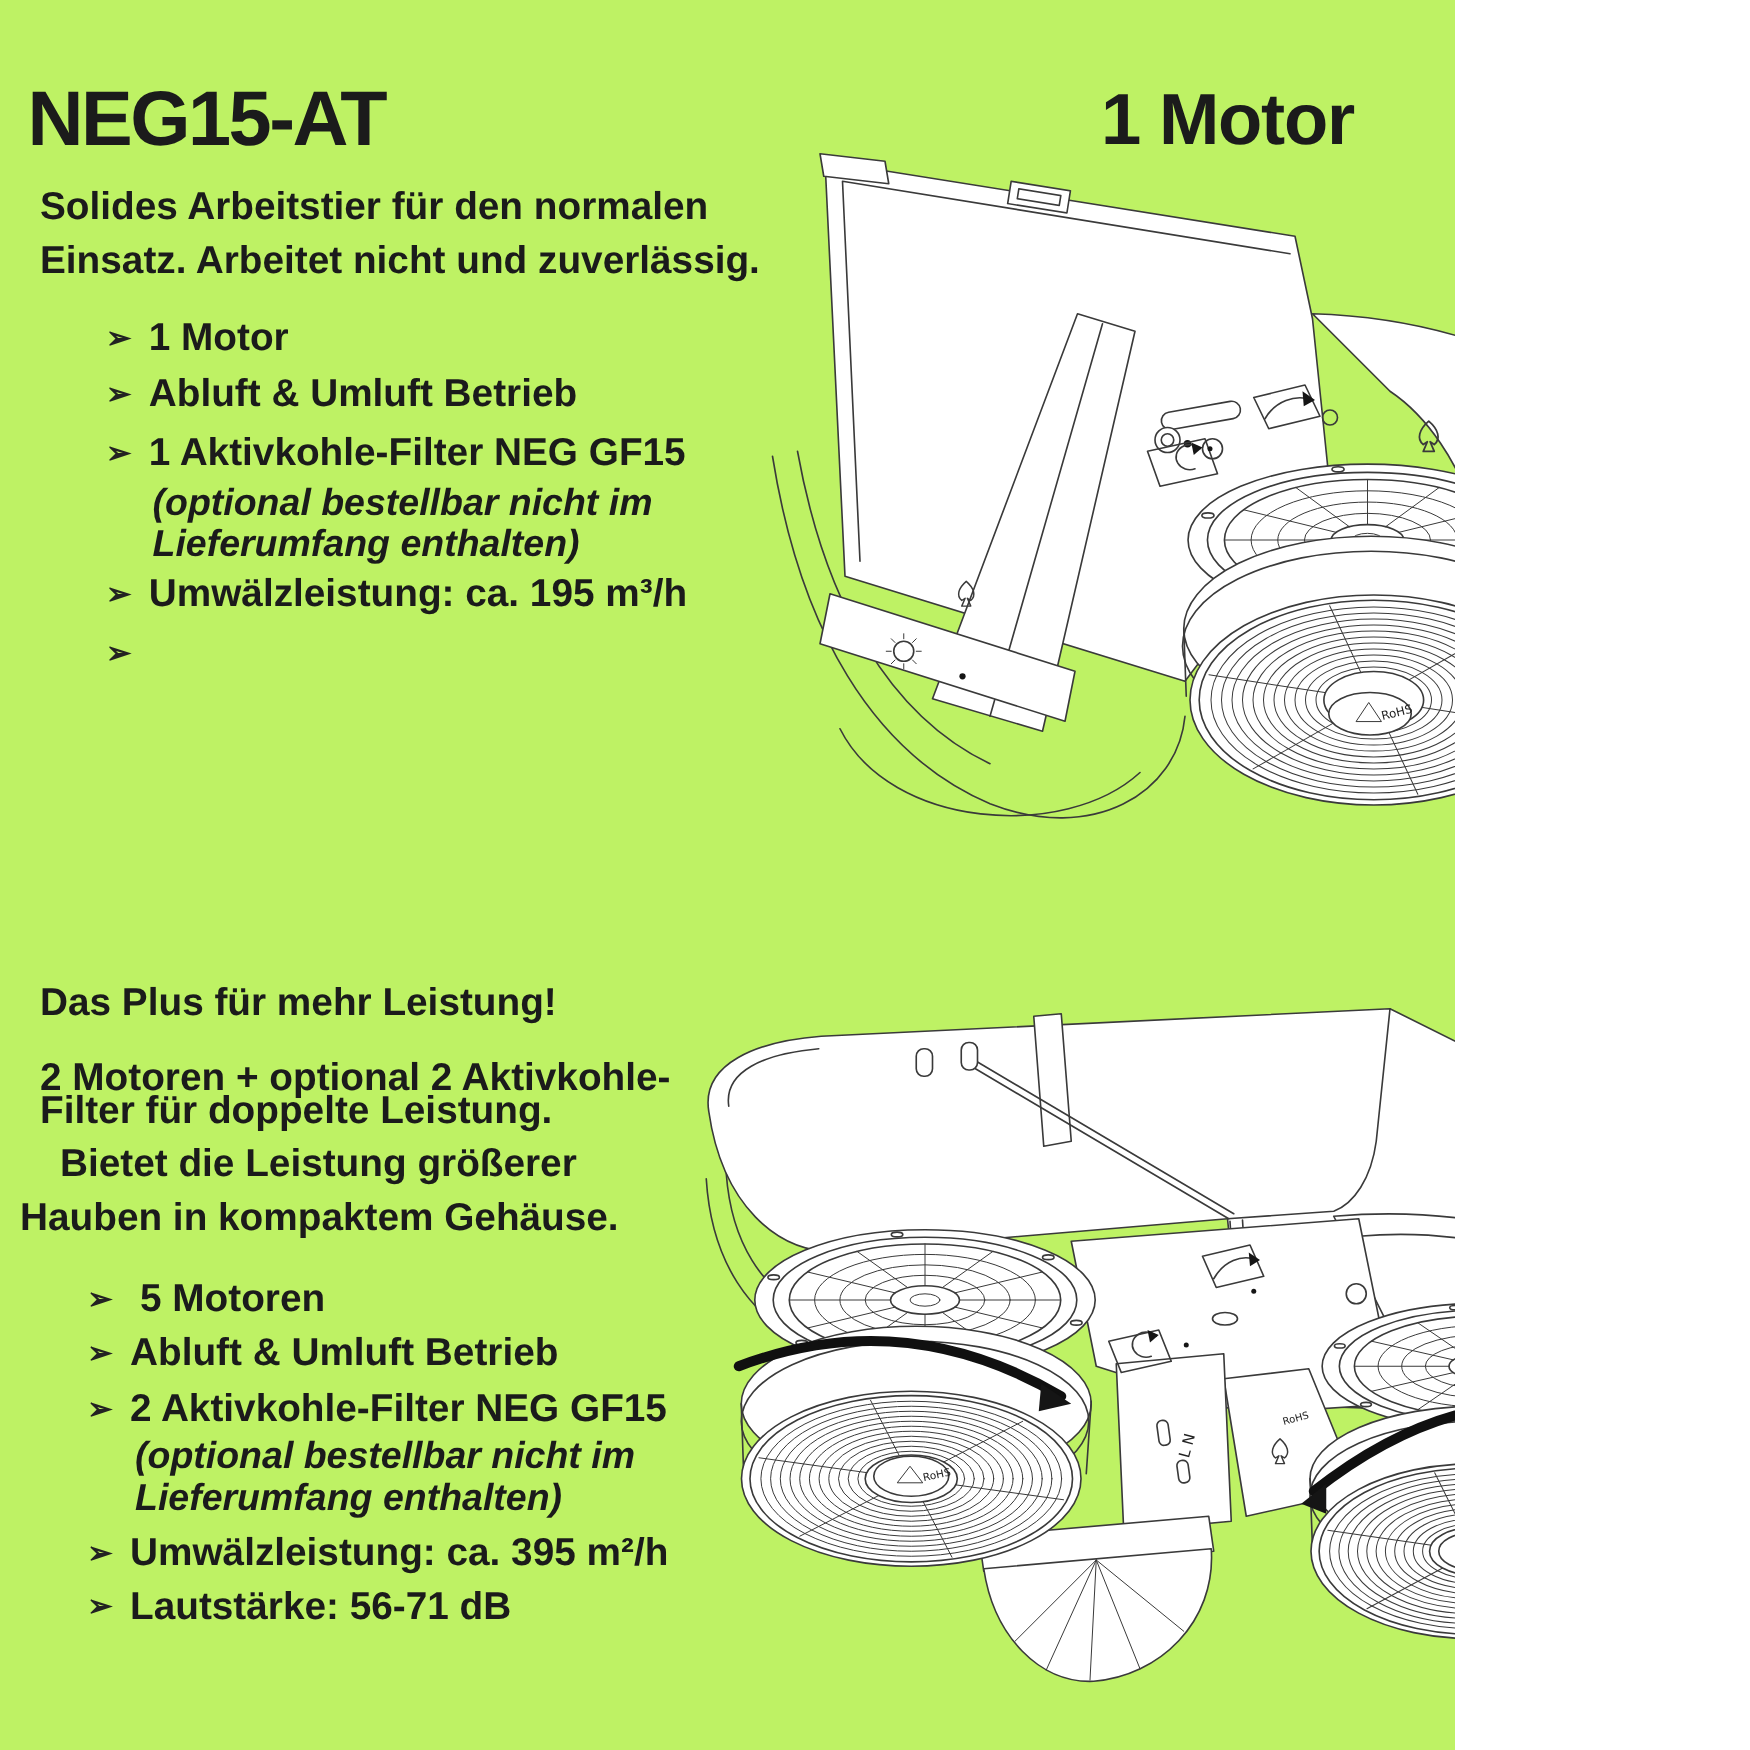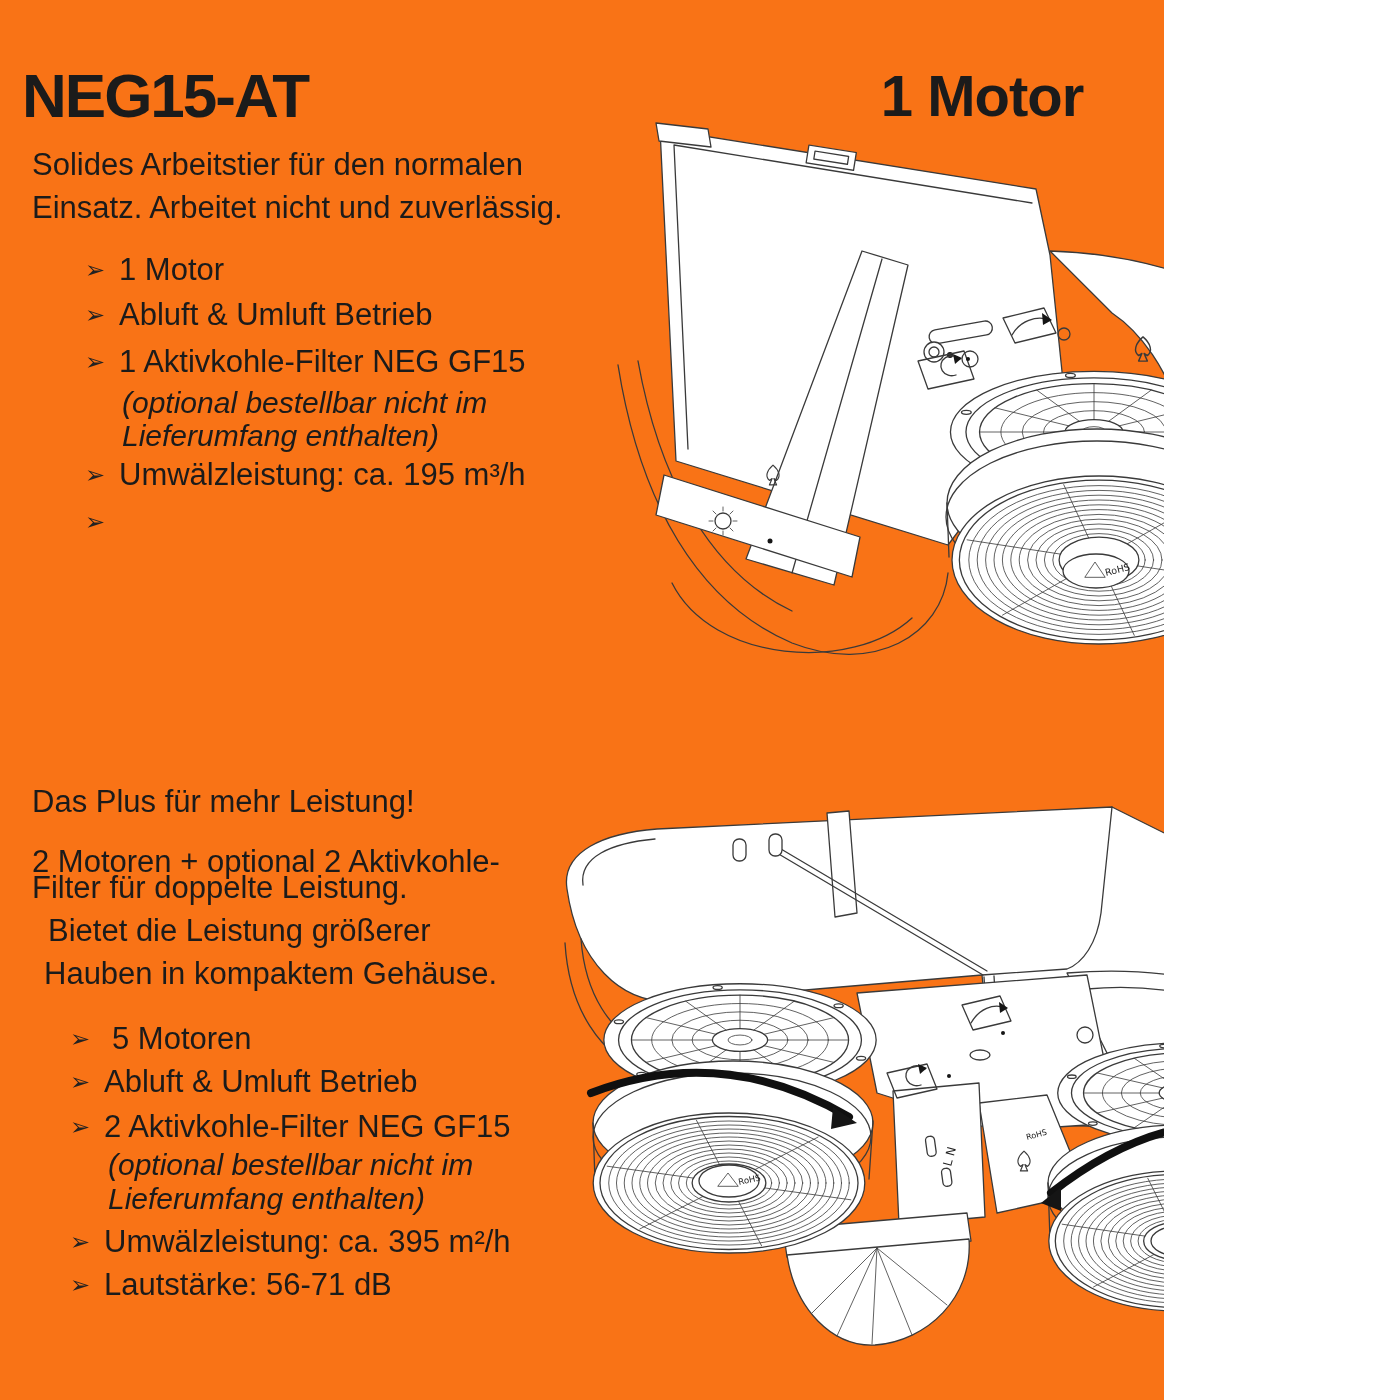--- a/index.html
+++ b/index.html
@@ -1,18 +1,18 @@
 <!DOCTYPE html>
 <html><head>
 <meta charset="utf-8">
 <style>
   html,body{margin:0;padding:0;background:#fff;}
-  #canvas{position:relative;width:1164px;height:1400px;background:#f97316;overflow:hidden;
+  #canvas{position:relative;width:1164px;height:1400px;background:#bef264;overflow:hidden;
           font-family:"Liberation Sans",sans-serif;color:#1b1b1b;}
-  .abs{position:absolute;white-space:nowrap;}
+  .abs{position:absolute;white-space:nowrap;font-weight:bold;}
   .h1{font-size:62px;font-weight:700;letter-spacing:-2px;}
   .fig-title{font-size:58px;font-weight:700;text-align:center;letter-spacing:-1px;}
   .body-line{font-size:31px;}
   .bullet-row{display:flex;align-items:flex-start;}
   .bullet-arrow{font-size:24px;width:34px;flex:0 0 34px;padding-top:4px;color:#222;}
   .bullet-text{font-size:31px;}
   .note-line{font-size:30px;font-style:italic;}
   .svgdraw{position:absolute;}
   .svgdraw *{stroke:#3a3a3a;stroke-width:1.3;fill:none;stroke-linecap:round;stroke-linejoin:round;}
   .svgdraw .f{fill:#ffffff;}
@@ -54,21 +54,21 @@
     <span class="bullet-arrow">➢</span>
   </div>
 
   <div class="abs fig-title" style="left:762px;top:62px;width:440px;">1 Motor</div>
 
 
   <div class="abs body-line" style="left:32px;top:784px;">Das Plus für mehr Leistung!</div>
   <div class="abs body-line" style="left:32px;top:828px;margin-top:16px;">2 Motoren + optional 2 Aktivkohle-</div>
   <div class="abs body-line" style="left:32px;top:870px;">Filter für doppelte Leistung.</div>
   <div class="abs body-line" style="left:48px;top:913px;">Bietet die Leistung größerer</div>
-  <div class="abs body-line" style="left:44px;top:956px;">Hauben in kompaktem Gehäuse.</div>
+  <div class="abs body-line" style="left:16px;top:956px;">Hauben in kompaktem Gehäuse.</div>
 
   <div class="abs bullet-row" style="left:70px;top:1021px;">
     <span class="bullet-arrow">➢</span>
     <span class="bullet-text" style="padding-left:8px;">5 Motoren</span>
   </div>
   <div class="abs bullet-row" style="left:70px;top:1064px;">
     <span class="bullet-arrow">➢</span>
     <span class="bullet-text">Abluft &amp; Umluft Betrieb</span>
   </div>
   <div class="abs bullet-row" style="left:70px;top:1109px;">

